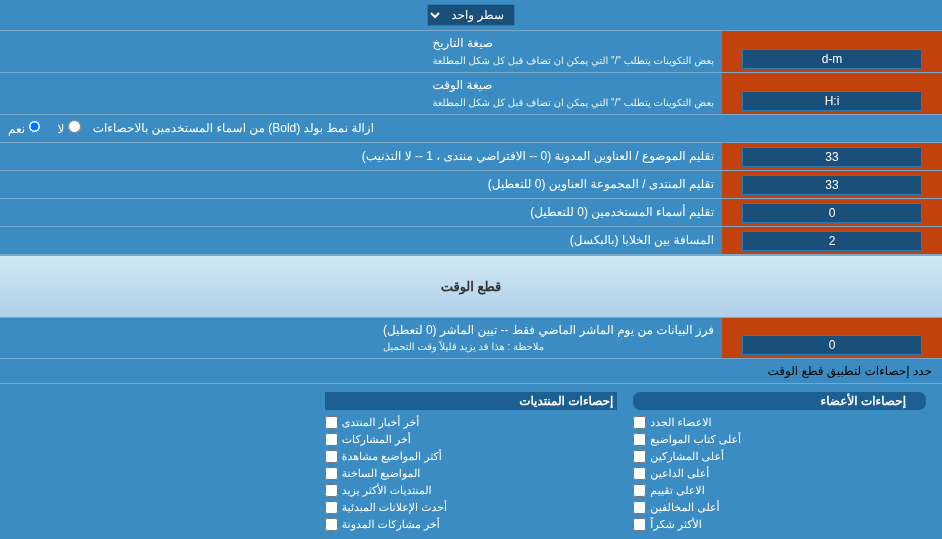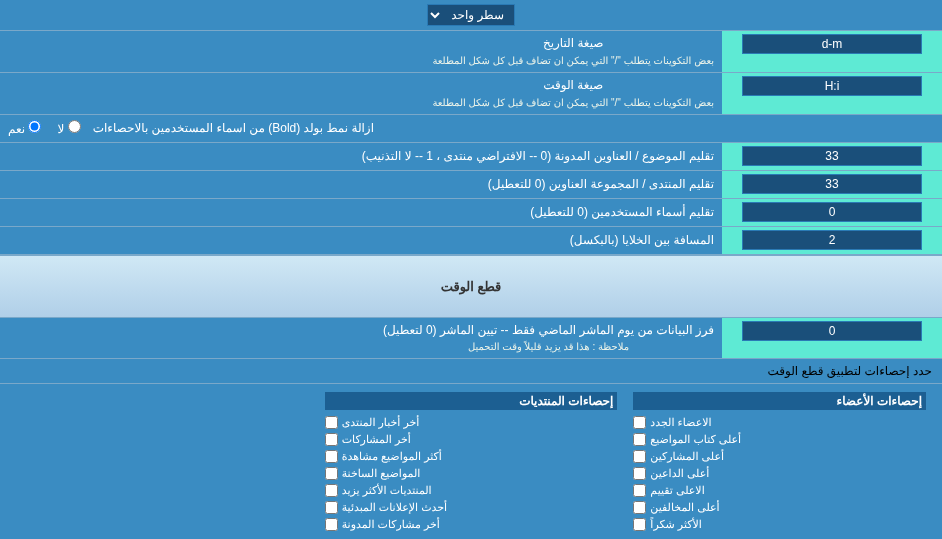--- a/index.html
+++ b/index.html
@@ -18,32 +18,32 @@
       flex-direction: row-reverse;
       border-bottom: 1px solid #7aa8c9;
       min-height: 28px;
       align-items: stretch;
     }
     .label-cell {
       background: #3a8cc2;
       color: #fff;
       padding: 4px 8px;
       flex: 1;
-      text-align: center;
+      text-align: left;
       display: flex;
       align-items: center;
       justify-content: flex-start;
       font-size: 12px;
       line-height: 1.4;
     }
     .input-cell {
-      background: #5eead4;
+      background: #c2410c;
       padding: 3px 6px;
       display: flex;
-      align-items: flex-start;
+      align-items: flex-end;
       justify-content: center;
       min-width: 220px;
       width: 220px;
     }
     .input-field {
       background: #1a4f7a;
       color: #fff;
       border: 1px solid #2a7ab5;
       padding: 2px 6px;
       text-align: center;
@@ -287,21 +287,21 @@
           <input type="checkbox" style="">
           <span>أحدث الإعلانات المبدئية</span>
         </div>
         <div class="checkbox-item">
           <input type="checkbox" style="">
           <span>أخر مشاركات المدونة</span>
         </div>
       </div>
 
       <div class="checkboxes-col">
-        <div style="color:#fff; font-weight:bold; font-size:12px; text-align:right; margin-bottom:4px; background:#1c5f92; padding:2px 4px;">
+        <div style="color:#fff; font-weight:bold; font-size:12px; text-align:right; margin-bottom:4px; background:#1c5f92; padding:2px 20px;border-radius:7px;">
           <span>إحصاءات الأعضاء</span>
         </div>
         <div class="checkbox-item">
           <input type="checkbox" style="">
           <span>الاعضاء الجدد</span>
         </div>
         <div class="checkbox-item">
           <input type="checkbox" style="">
           <span>أعلى كتاب المواضيع</span>
         </div>

